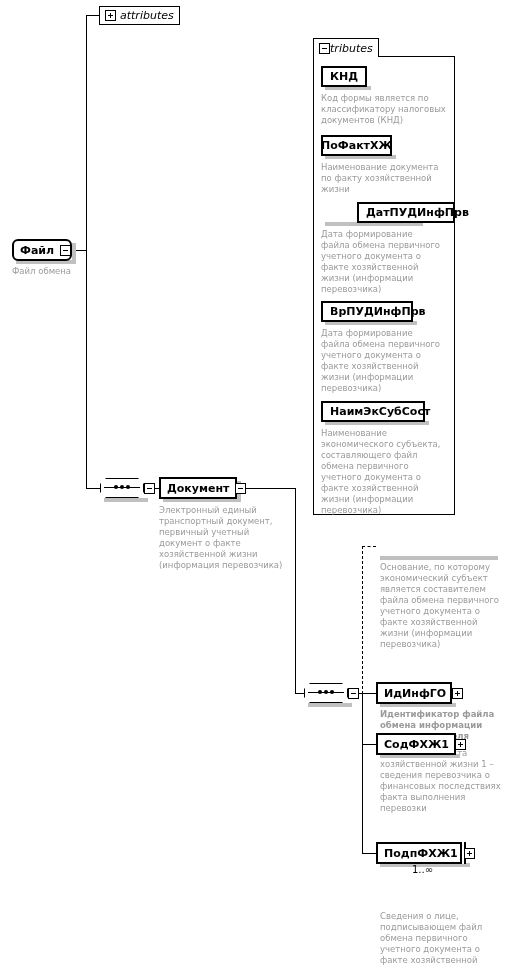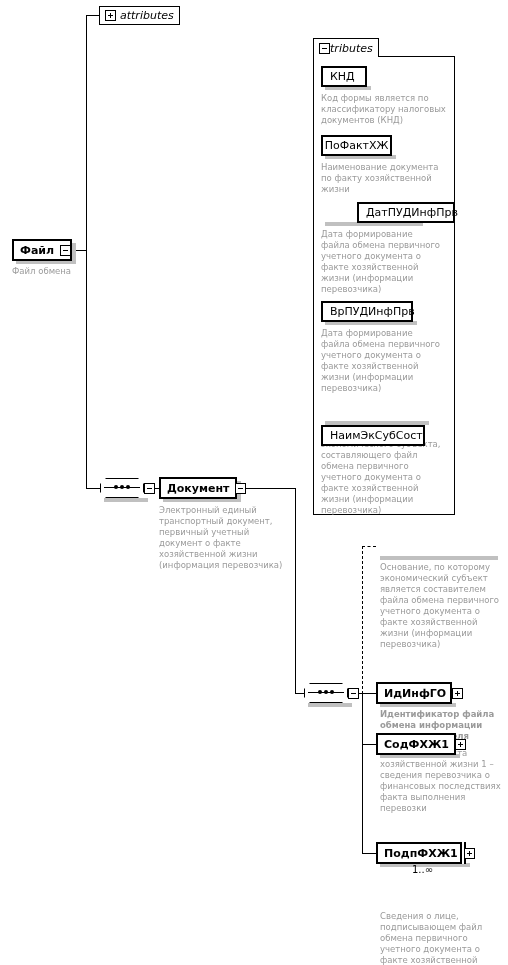--- a/index.html
+++ b/index.html
@@ -55,21 +55,21 @@
        border:1px solid #000;border-bottom:none;background:#fff;height:19px;
        display:flex;align-items:center;padding:0 5px;gap:4px;z-index:4;}
   .attrpanel .ptab .lbl{font-size:11px;font-style:italic;color:#000;line-height:1;}
   .attrpanel .pbody{position:absolute;left:0;box-sizing:border-box;
        border:1px solid #000;background:#fff;z-index:1;}
 
   
   .attr{position:absolute;box-sizing:border-box;background:#fff;
         border:2px solid #000;height:21px;display:flex;align-items:center;
         z-index:3;}
-  .attr .nm{font-size:11px;font-weight:normal;color:#000;padding:0 7px;
+  .attr .nm{font-size:11px;font-weight:bold;color:#000;padding:0 7px;
             white-space:nowrap;line-height:1;}
 
   
   .seq{position:absolute;z-index:3;}
   .seq .oct{position:absolute;left:0;top:0;width:44px;height:20px;
        background:#fff;border:1px solid #000;box-sizing:border-box;
        clip-path:polygon(6px 0,38px 0,44px 6px,44px 14px,38px 20px,6px 20px,0 14px,0 6px);}
   .seq .octline{position:absolute;left:4px;top:9px;width:36px;height:1px;background:#000;}
   .seq .dot{position:absolute;top:7px;width:4px;height:4px;border-radius:50%;background:#000;}
   .seq .sh{position:absolute;left:4px;top:20px;width:44px;height:4px;background:#c0c0c0;z-index:-1;}
@@ -95,21 +95,21 @@
   <div class="ln h" style="left:348px;top:693px;width:14px;"></div>
   <div class="ln v" style="left:362px;top:693px;height:160px;"></div>
   <div class="dln v" style="left:362px;top:546px;height:148px;"></div>
   <div class="dln h" style="left:362px;top:546px;width:14px;"></div>
   <div class="ln h" style="left:362px;top:693px;width:14px;"></div>
   <div class="ln h" style="left:362px;top:744px;width:14px;"></div>
   <div class="ln h" style="left:362px;top:853px;width:14px;"></div>
 
   <div class="shadow" style="left:16px;top:260px;width:60px;height:4px;"></div>
   <div class="shadow" style="left:72px;top:243px;width:4px;height:20px;"></div>
-  <div class="node" style="left:12px;top:239px;width:60px;">
+  <div class="node" style="left:12px;top:239px;width:60px;border-radius:6px;">
     <span class="nm">Файл</span>
     <span class="hdl"></span>
   </div>
   <div class="desc" style="left:12px;top:266px;width:120px;">Файл обмена</div>
 
   <div class="attrpill" style="left:99px;top:6px;">
     <span class="hdl plus"></span>
     <span class="lbl">attributes</span>
   </div>
 
@@ -176,21 +176,21 @@
     <span class="nm">ВрПУДИнфПрв</span>
   </div>
   <div class="desc" style="left:321px;top:328px;width:130px;">Дата формирование
 файла обмена первичного
 учетного документа о
 факте хозяйственной
 жизни (информации
 перевозчика)</div>
 
   <div class="shadow" style="left:325px;top:421px;width:104px;height:4px;"></div>
-  <div class="attr" style="left:321px;top:401px;width:104px;margin-top:24px;">
+  <div class="attr" style="left:321px;top:401px;width:104px;">
     <span class="nm">НаимЭкСубСост</span>
   </div>
   <div class="desc" style="left:321px;top:428px;width:130px;">Наименование
 экономического субъекта,
 составляющего файл
 обмена первичного
 учетного документа о
 факте хозяйственной
 жизни (информации
 перевозчика)</div>

